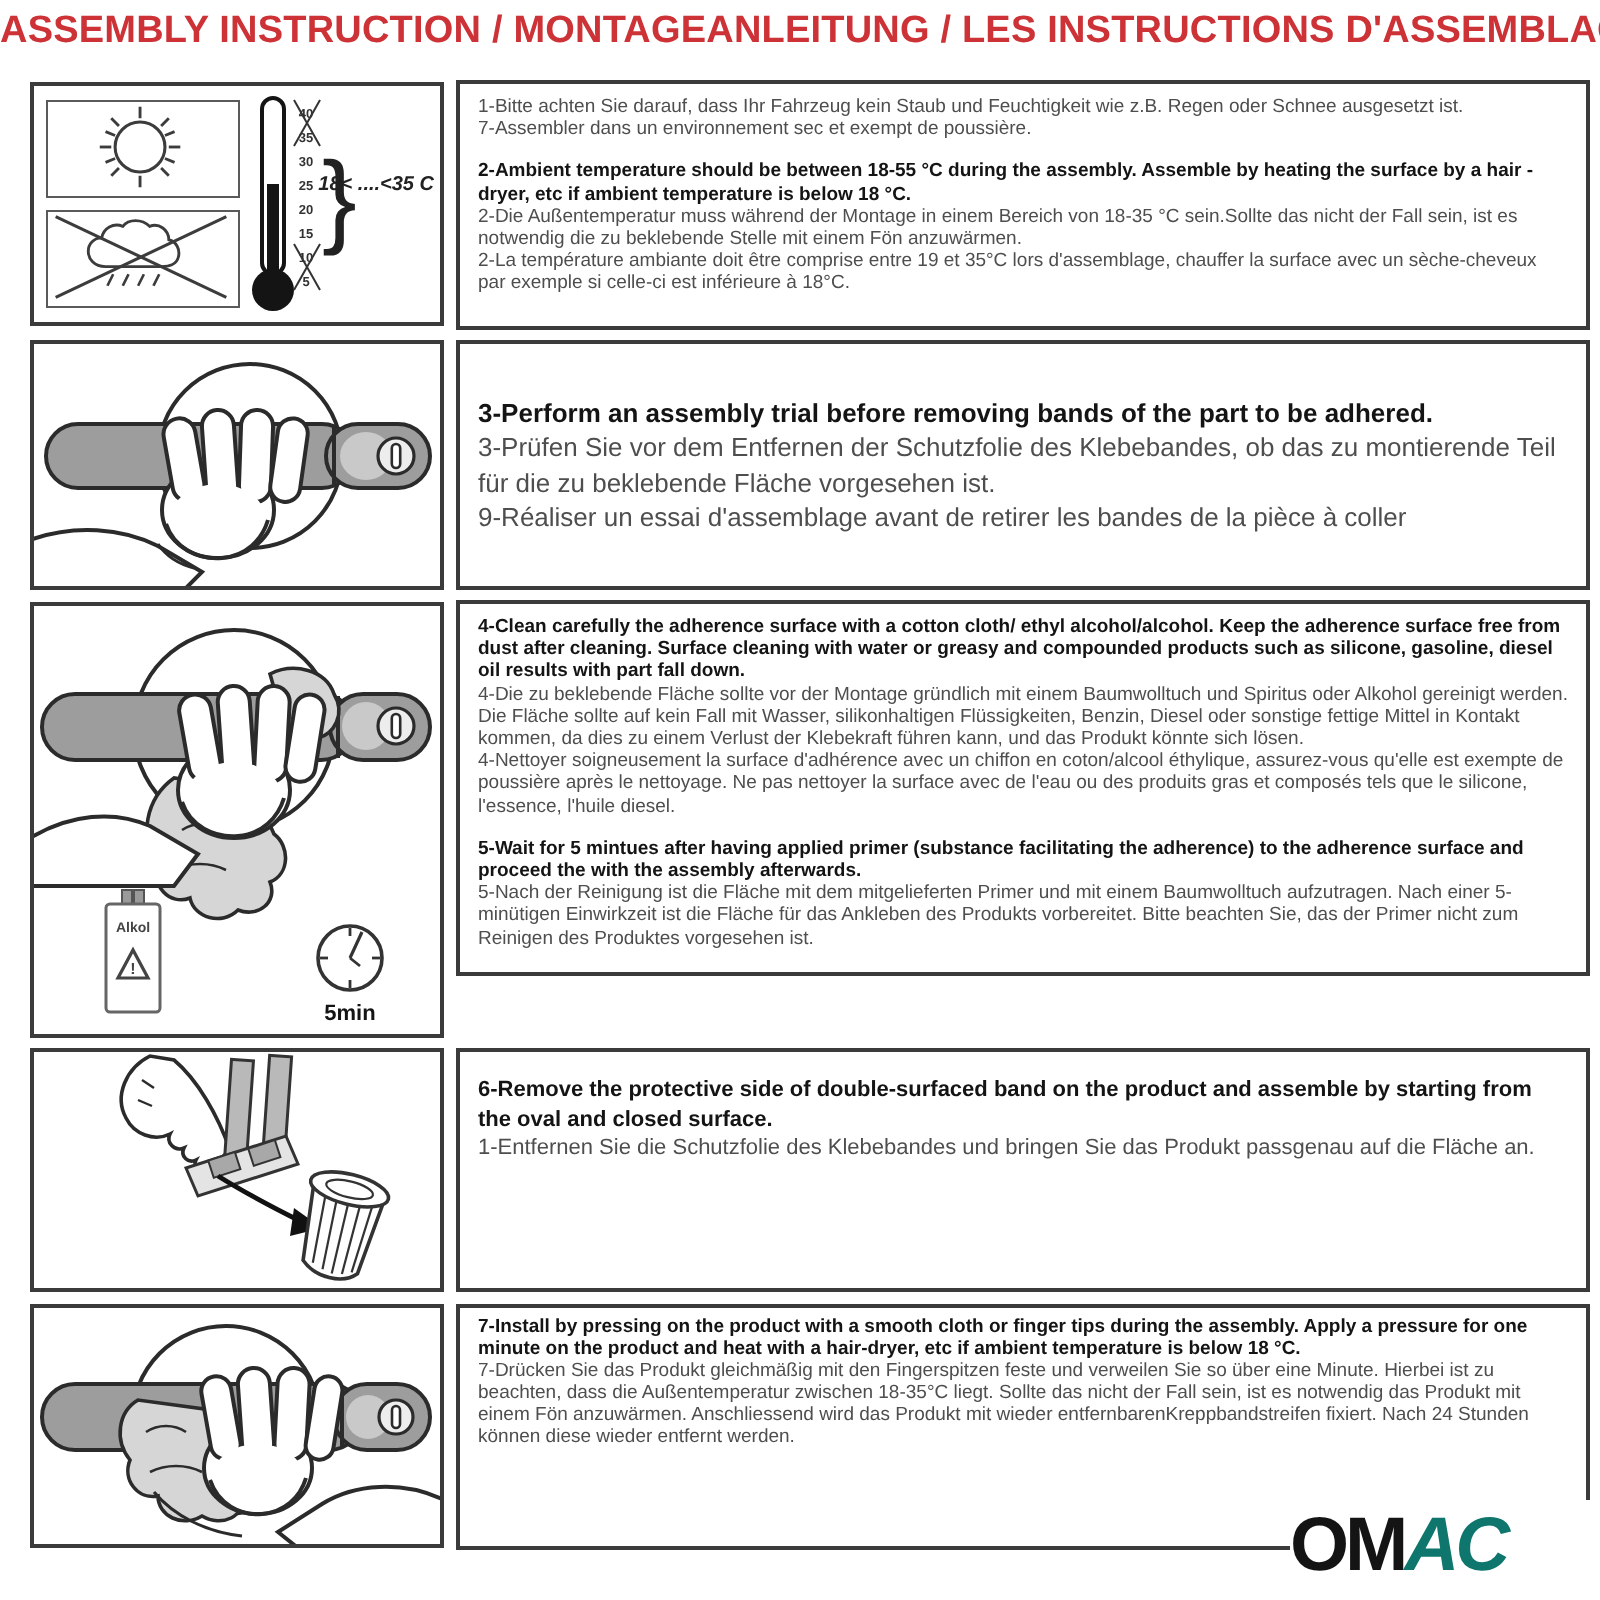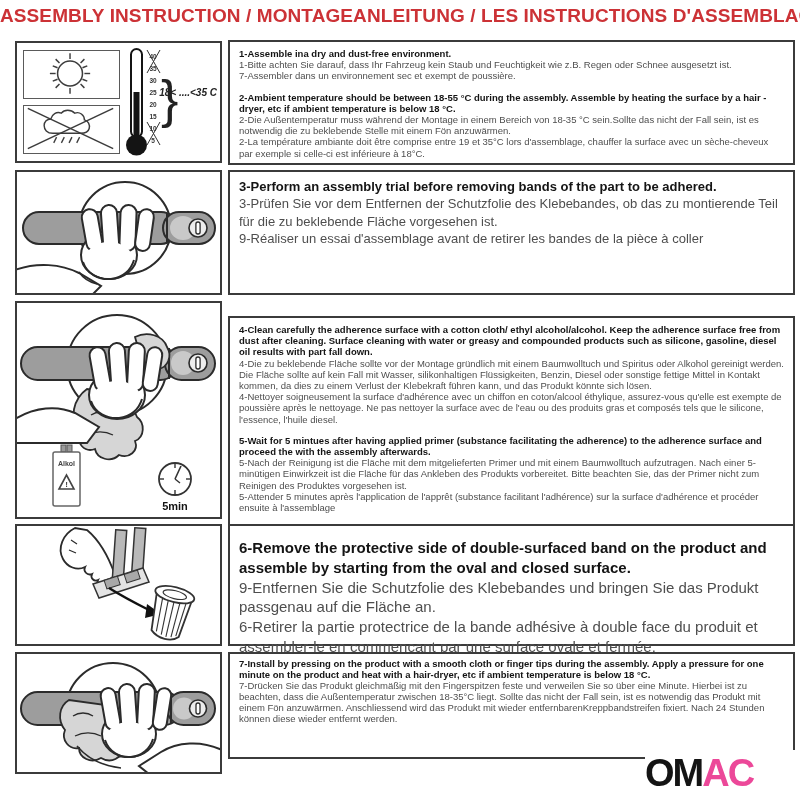--- a/index.html
+++ b/index.html
@@ -11,35 +11,35 @@
   .title{
     position:absolute;top:5px;left:0;width:100%;text-align:center;
     font-size:19px;font-weight:bold;color:#cc3236;letter-spacing:.1px;white-space:nowrap;
   }
   .box{position:absolute;border:2px solid #3b3b3b;background:#fff;box-sizing:border-box;}
   .lcell{left:15px;width:207px;}
   .rcell{left:228px;width:567px;padding:6px 9px;box-sizing:border-box;}
   .subbox{position:absolute;border:1.5px solid #5a5a5a;background:#fff;box-sizing:border-box;}
   p{margin:0;}
   .txt-s{font-size:9.5px;line-height:1.18;color:#4e4e4e;}
-  .txt-m{font-size:15px;line-height:1.32;color:#4e4e4e;}
+  .txt-m{font-size:11px;line-height:1.32;color:#4e4e4e;}
   .txt-l{font-size:13px;line-height:1.33;color:#4e4e4e;}
   .en{font-weight:bold;color:#141414;}
   .pgap{height:10px;}
-  .center-v{display:flex;flex-direction:column;justify-content:flex-start;}
+  .center-v{display:flex;flex-direction:column;justify-content:center;}
   .temp-label{
     position:absolute;right:3px;top:44px;font-size:10px;font-weight:bold;color:#222;white-space:nowrap;font-style:italic;
   }
   .logo{
     position:absolute;left:645px;top:750px;width:150px;height:46px;background:#fff;z-index:3;
     display:flex;align-items:center;
     font-size:38px;font-weight:800;letter-spacing:-2px;padding-right:6px;box-sizing:border-box;
   }
   .logo .lb{color:#141414;}
-  .logo .lr{color:#ec4899;}
+  .logo .lr{color:#0f766e;font-style:italic;}
   svg{display:block;}
 </style>
 </head>
 <body>
 
 <div class="title">ASSEMBLY INSTRUCTION / MONTAGEANLEITUNG / LES INSTRUCTIONS D'ASSEMBLAGE</div>
 
 <div class="box lcell" style="top:41px;height:122px;">
   <div class="subbox" style="left:6px;top:7px;width:97px;height:49px;">
     <svg viewBox="0 0 97 46" width="93" height="45">
@@ -95,21 +95,20 @@
       <line x1="24" y1="76" x2="37" y2="99"></line>
         <line x1="37" y1="76" x2="24" y2="99"></line>
     </g>
     <text x="38" y="71" font-size="52" font-weight="400" fill="#222">}</text>
   </svg>
   <div class="temp-label">18&lt; ....&lt;35 C</div>
 </div>
 
 <div class="box rcell" style="top:40px;height:125px;">
   <div class="txt-s">
-    <p class="en">1-Assemble ina dry and dust-free environment.</p>
     <p>1-Bitte achten Sie darauf, dass Ihr Fahrzeug kein Staub und Feuchtigkeit wie z.B. Regen oder Schnee ausgesetzt ist.</p>
     <p>7-Assembler dans un environnement sec et exempt de poussière.</p>
     <div class="pgap"></div>
     <p class="en">2-Ambient temperature should be between 18-55 °C  during the assembly. Assemble by heating the surface by a hair -dryer, etc if ambient temperature is below 18 °C.</p>
     <p>2-Die Außentemperatur muss während der Montage in einem Bereich von 18-35 °C  sein.Sollte das nicht der Fall sein, ist es notwendig die zu beklebende Stelle mit einem Fön anzuwärmen.</p>
     <p>2-La température ambiante doit être comprise entre 19 et 35°C lors d'assemblage, chauffer la surface avec un sèche-cheveux par exemple si celle-ci est inférieure à 18°C.</p>
   </div>
 </div>
 
 <div class="box lcell" style="top:170px;height:125px;">
@@ -179,29 +178,28 @@
       <line x1="158" y1="187" x2="158" y2="191" stroke="#333" stroke-width="1.4"></line>
       <line x1="143" y1="176" x2="147" y2="176" stroke="#333" stroke-width="1.4"></line>
       <line x1="169" y1="176" x2="173" y2="176" stroke="#333" stroke-width="1.4"></line>
       <line x1="158" y1="176" x2="164" y2="163" stroke="#333" stroke-width="1.6"></line>
       <line x1="158" y1="176" x2="163" y2="180" stroke="#333" stroke-width="1.4"></line>
     </g>
     <text x="158" y="207" font-size="11" font-weight="bold" fill="#141414" text-anchor="middle">5min</text>
   </svg>
 </div>
 
-<div class="box rcell" style="top:316px;height:220px;">
+<div class="box rcell" style="top:300px;height:188px;">
   <div class="txt-s">
     <p class="en">4-Clean carefully the adherence surface with a cotton cloth/ ethyl alcohol/alcohol. Keep the adherence surface free from dust after cleaning. Surface cleaning with water or greasy and compounded products such as silicone, gasoline, diesel oil results with part fall down.</p>
     <p>4-Die zu beklebende Fläche sollte vor der Montage gründlich mit einem Baumwolltuch und Spiritus oder Alkohol gereinigt werden. Die Fläche sollte auf kein Fall mit Wasser, silikonhaltigen Flüssigkeiten, Benzin, Diesel oder sonstige fettige Mittel in Kontakt kommen, da dies zu einem Verlust der Klebekraft führen kann, und das Produkt könnte sich lösen.</p>
     <p>4-Nettoyer soigneusement la surface d'adhérence avec un chiffon en coton/alcool éthylique, assurez-vous qu'elle est exempte de poussière après le nettoyage. Ne pas nettoyer la surface avec de l'eau ou des produits gras et composés tels que le silicone, l'essence, l'huile diesel.</p>
     <div class="pgap"></div>
     <p class="en">5-Wait for 5 mintues after having applied primer (substance facilitating the adherence) to the adherence surface and proceed the with the assembly afterwards.</p>
     <p>5-Nach der Reinigung ist die Fläche mit dem mitgelieferten Primer und mit einem Baumwolltuch aufzutragen. Nach einer 5-minütigen Einwirkzeit ist die Fläche für das Ankleben des Produkts vorbereitet. Bitte beachten Sie, das der Primer nicht zum Reinigen des Produktes vorgesehen ist.</p>
-    <p>5-Attender 5 minutes après l'application de l'apprêt (substance facilitant l'adhérence) sur la surface d'adhérence et procéder ensuite à l'assemblage</p>
   </div>
 </div>
 
 <div class="box lcell" style="top:524px;height:122px;">
   <svg viewBox="0 0 203 118" width="203" height="118">
     <path d="M58,2 C46,8 40,22 46,33 C50,41 60,45 68,41 C66,45 70,50 75,48 C73,52 77,56 81,54 C79,58 84,61 88,58 L98,49 C92,32 82,14 70,4 Z" fill="#fff" stroke="#2b2b2b" stroke-width="1.8"></path>
     <path d="M54,14 l6,4 M52,24 l7,3" stroke="#2b2b2b" stroke-width="1.2" fill="none"></path>
     <rect x="97" y="4" width="11" height="50" fill="#b9b9b9" stroke="#333" stroke-width="1.5" transform="rotate(4 102 29)"></rect>
     <rect x="116" y="2" width="11" height="52" fill="#b9b9b9" stroke="#333" stroke-width="1.5" transform="rotate(4 121 28)"></rect>
     <path d="M76,58 L126,42 L132,56 L82,72 Z" fill="#e4e4e4" stroke="#333" stroke-width="1.5"></path>
@@ -220,22 +218,21 @@
       </g>
       <ellipse cx="152" cy="68" rx="20" ry="7.5" fill="#fff" stroke="#333" stroke-width="1.8"></ellipse>
       <ellipse cx="152" cy="68" rx="12" ry="4" fill="none" stroke="#333" stroke-width="1.1"></ellipse>
     </g>
   </svg>
 </div>
 
 <div class="box rcell" style="top:524px;height:122px;padding-top:12px;">
   <div class="txt-m">
     <p class="en">6-Remove the protective side of double-surfaced band on the product and assemble by starting from the oval and closed surface.</p>
-    <p>9-Entfernen Sie die Schutzfolie des Klebebandes und bringen Sie das Produkt passgenau auf die Fläche an.</p>
-    <p>6-Retirer la partie protectrice de la bande adhésive à double face du produit et assembler-le en commençant par une surface ovale et fermée.</p>
+    <p>1-Entfernen Sie die Schutzfolie des Klebebandes und bringen Sie das Produkt passgenau auf die Fläche an.</p>
   </div>
 </div>
 
 <div class="box lcell" style="top:652px;height:122px;">
   <svg viewBox="0 0 203 118" width="203" height="118">
     <circle cx="96" cy="56" r="47" fill="#fff" stroke="#2b2b2b" stroke-width="2"></circle>
     <rect x="4" y="38" width="160" height="33" rx="16.5" fill="#9d9d9d" stroke="#2b2b2b" stroke-width="2"></rect>
     <rect x="150" y="38" width="48" height="33" rx="16.5" fill="#9d9d9d" stroke="#2b2b2b" stroke-width="2"></rect>
     <line x1="154" y1="39" x2="154" y2="70" stroke="#2b2b2b" stroke-width="2"></line>
     <ellipse cx="167" cy="54.5" rx="11" ry="11" fill="#c9c9c9"></ellipse>
@@ -250,21 +247,21 @@
       <rect x="103" y="30" width="16" height="46" rx="8" transform="rotate(-4 111 53)"></rect>
       <rect x="121" y="30" width="16" height="46" rx="8" transform="rotate(3 129 53)"></rect>
       <rect x="138" y="34" width="14" height="42" rx="7" transform="rotate(9 145 55)"></rect>
     </g>
     <ellipse cx="112" cy="85" rx="23" ry="17" fill="#fff"></ellipse>
     <path d="M88,86 C92,98 103,104 114,103 C125,102 133,95 136,85" fill="none" stroke="#2b2b2b" stroke-width="2"></path>
     <path d="M60,92 C70,104 86,112 104,114" fill="none" stroke="#2b2b2b" stroke-width="1.5"></path>
   </svg>
 </div>
 
-<div class="box rcell" style="top:652px;height:107px;padding-top:5px;">
+<div class="box rcell" style="top:652px;height:123px;padding-top:5px;">
   <div class="txt-s" style="line-height:1.15;">
     <p class="en">7-Install by pressing on the product with a smooth cloth or finger tips during the assembly. Apply a pressure for one minute on the product and heat with a hair-dryer, etc if ambient temperature is below 18 °C.</p>
     <p>7-Drücken Sie das Produkt gleichmäßig mit den Fingerspitzen feste und verweilen Sie so über eine Minute. Hierbei ist zu beachten, dass die Außentemperatur zwischen 18-35°C liegt. Sollte das nicht der Fall sein, ist es notwendig das Produkt mit einem Fön anzuwärmen. Anschliessend wird das Produkt mit wieder entfernbarenKreppbandstreifen fixiert. Nach 24 Stunden können diese wieder entfernt werden.</p>
   </div>
 </div>
 
 <div class="logo">
   <span class="lb">OM</span>
     <span class="lr">AC</span>
 </div>

